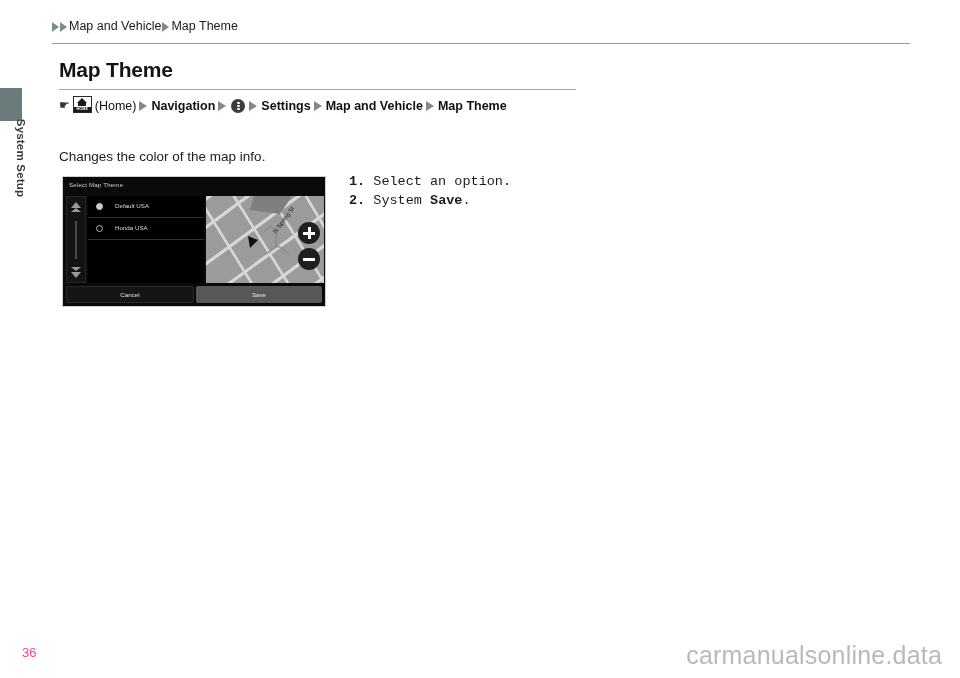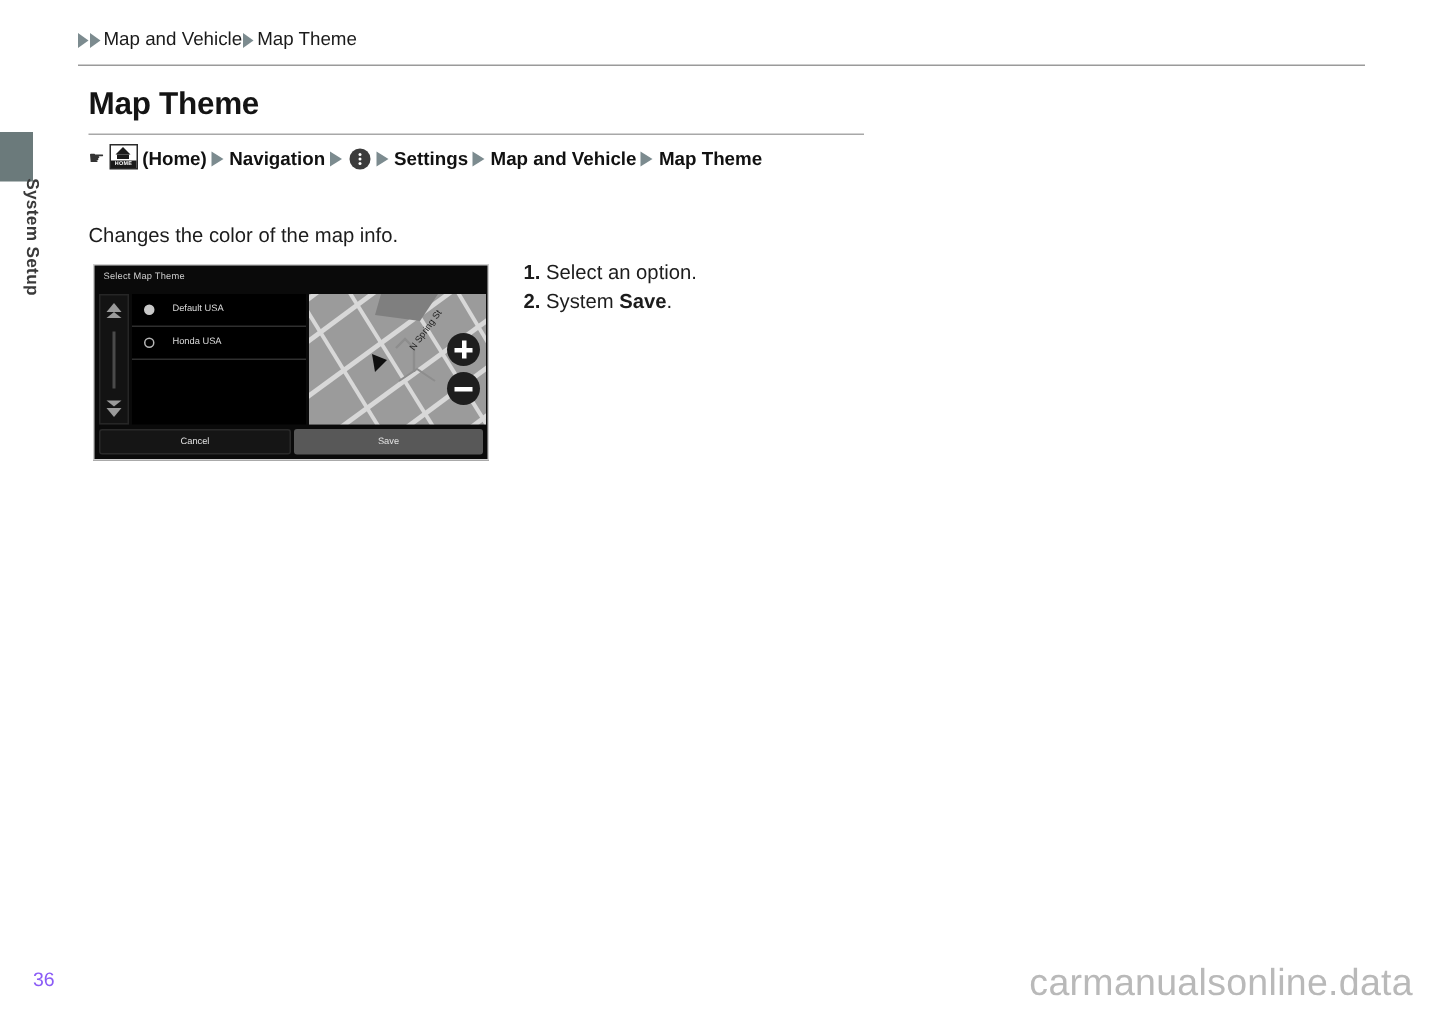--- a/index.html
+++ b/index.html
@@ -97,21 +97,21 @@
   .nav-path {
     position: absolute;
     left: 59px;
     top: 96px;
     width: 520px;
     font-size: 12.5px;
     line-height: 19px;
     color: #111;
   }
   .nav-path .seg { font-weight: bold; white-space: nowrap; }
-  .nav-path .plain { font-weight: bold; }
+  .nav-path .plain { font-weight: normal; }
   .path-tri {
     display: inline-block;
     width: 0;
     height: 0;
     border-left: 8px solid #7c8b8f;
     border-top: 5.5px solid transparent;
     border-bottom: 5.5px solid transparent;
     margin: 0 4px 0 3px;
     position: relative;
     top: 1px;
@@ -198,20 +198,21 @@
   }
 
   
   .steps {
     position: absolute;
     left: 349px;
     top: 172px;
     font-size: 13.5px;
     color: #1c1c1c;
     line-height: 19px;
+    font-family: Liberation Mono, monospace;
   }
   .step { white-space: nowrap; }
   .step b { font-weight: bold; }
 
   
   .nav-shot {
     position: absolute;
     left: 62px;
     top: 176px;
     width: 264px;
@@ -352,21 +353,21 @@
   }
   .ns-btn.cancel { background: #151515; border: 1px solid #2a2a2a; box-sizing: border-box; }
   .ns-btn.save { background: #585858; }
 
   
   .page-num {
     position: absolute;
     left: 22px;
     top: 645px;
     font-size: 13px;
-    color: #8b5cf6;
+    color: #ec4899;
   }
   .watermark {
     position: absolute;
     right: 18px;
     top: 641px;
     font-size: 25px;
     color: #b9b9b9;
     letter-spacing: .2px;
   }
 </style>

